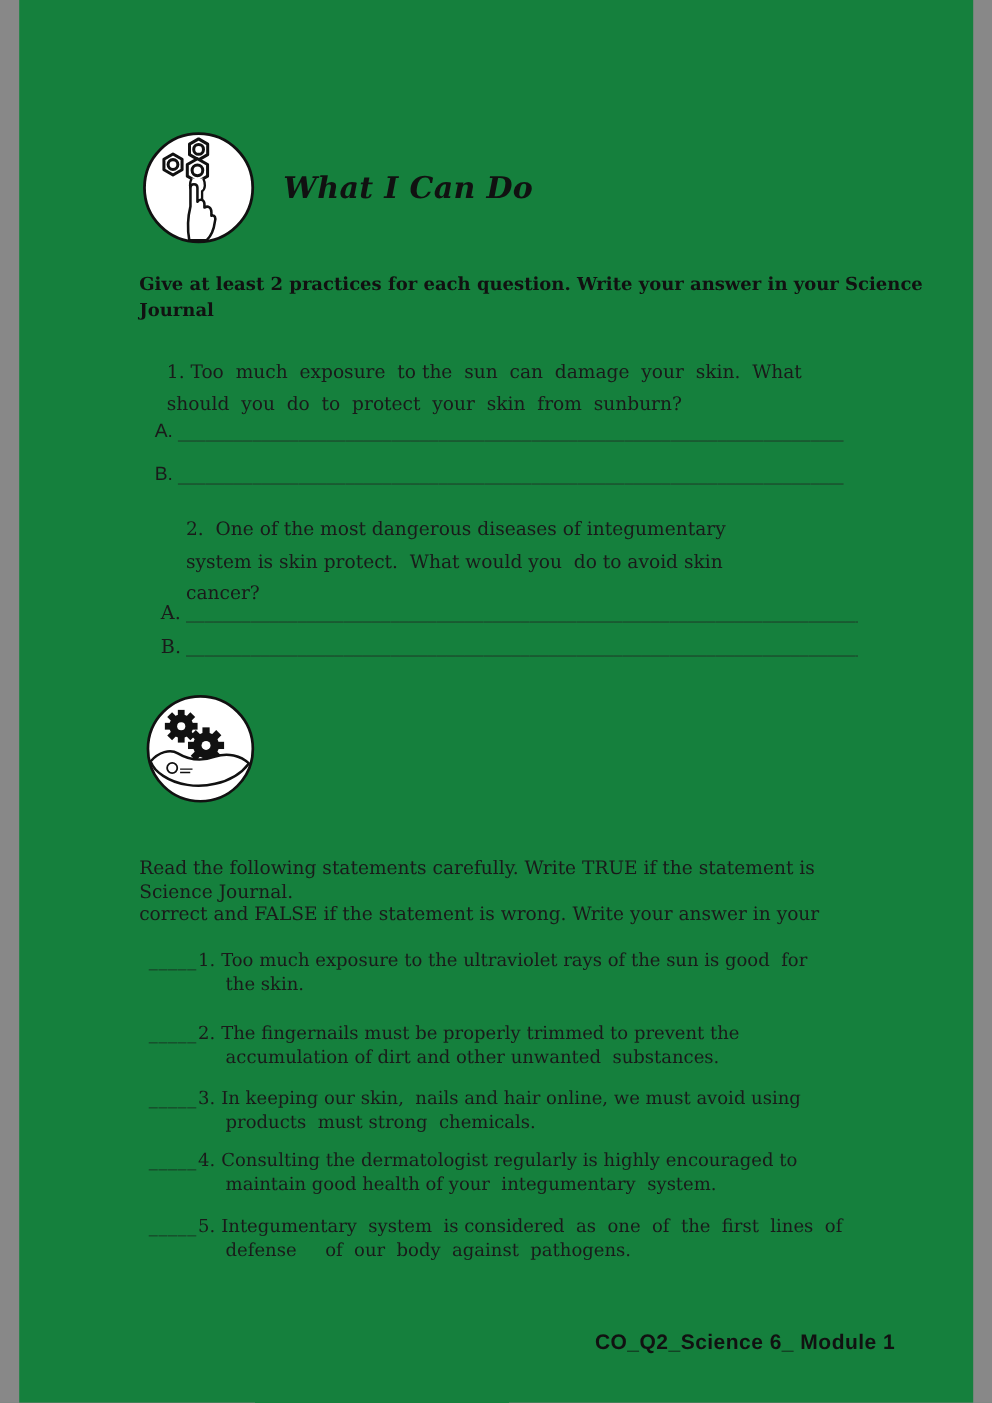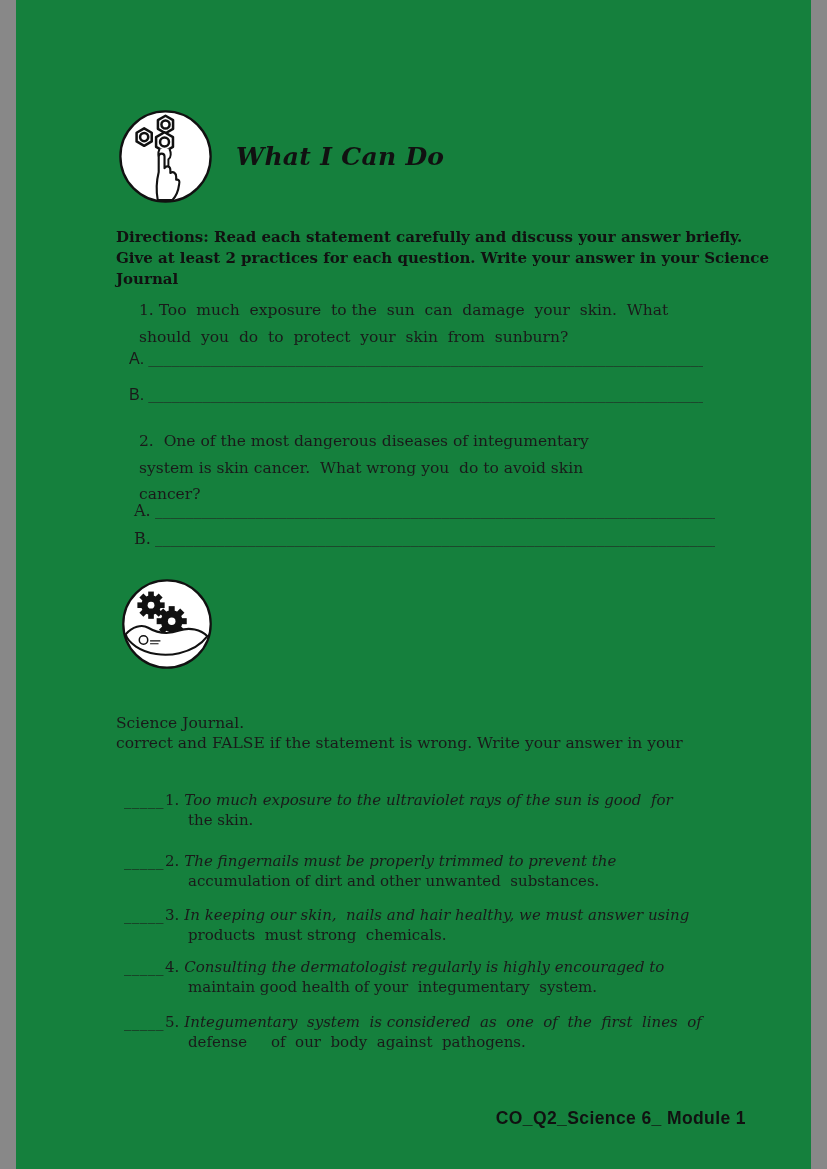--- a/index.html
+++ b/index.html
@@ -73,21 +73,21 @@
     font-size: 15.5px;
     line-height: 19.5px;
     white-space: pre;
   }
 
   
   .tf-item { position: absolute; left: 96px; font-size: 15px; }
   .tf-line1 { white-space: pre; line-height: 19.5px; }
   .tf-blank { letter-spacing: 0.5px; margin-left: 12px; }
   .tf-num { padding-left: 1px; }
-  .tf-text { padding-left: 5px; font-style: italic; }
+  .tf-text { padding-left: 5px; }
   .tf-line2 { white-space: pre; line-height: 19.5px; padding-left: 76px; }
 
   
   .page-number {
     position: absolute;
     left: 0; top: 1062px;
     width: 827px;
     text-align: right;
     font-size: 16.5px;
   }
@@ -126,39 +126,38 @@
         <circle cx="49" cy="35" r="4.6"></circle>
       </g>
       <path d="M44,42 C42,46 42,51 45,53 L45,62 L53,62 L53,53 C56,51 56,46 54,42" stroke="#111" stroke-width="2" fill="#fff"></path>
       <path d="M42,95 C40,84 41,74 43,66 L43,50 C43,46 49,46 49,50 L49,62 C51,59 55,60 55,64 L55,67 C58,65 61,67 61,71 L61,74 C64,73 65,76 64,79 C63,87 60,92 57,95 Z" fill="#fff" stroke="#111" stroke-width="2.2" stroke-linejoin="round"></path>
     </svg>
   </div>
 
   <div class="section-title" style="left:220px; top:142px;">What I Can Do</div>
 
   <div class="abs directions">
-    <div class="dline">Directions: Read each statement carefully and discuss your answer briefly.</div>
     <div class="dline">Give at least 2 practices for each question. Write your answer in your Science</div>
     <div class="dline">Journal</div>
   </div>
 
   <div class="abs" style="left:123px; top:297px;">
     <div class="q-line">1. Too  much  exposure  to the  sun  can  damage  your  skin.  What</div>
     <div class="q-line">should  you  do  to  protect  your  skin  from  sunburn?</div>
   </div>
   <div class="ab-row" style="left:113px; top:349px;">
     <span class="ab-label sans">A.</span><span class="blank w1">_____________________________________________________________________________________</span>
   </div>
   <div class="ab-row" style="left:113px; top:385px;">
     <span class="ab-label sans">B.</span><span class="blank w1">_____________________________________________________________________________________</span>
   </div>
 
-  <div class="abs" style="left:123px; top:428px;">
+  <div class="abs" style="left:139px; top:428px;">
     <div class="q-line">2.  One of the most dangerous diseases of integumentary</div>
-    <div class="q-line">system is skin cancer.  What wrong you  do to avoid skin</div>
+    <div class="q-line">system is skin protect.  What would you  do to avoid skin</div>
     <div class="q-line">cancer?</div>
   </div>
   <div class="ab-row" style="left:118px; top:501px;">
     <span class="ab-label serif">A.</span><span class="blank w2">_____________________________________________________________________________________</span>
   </div>
   <div class="ab-row" style="left:118px; top:529px;">
     <span class="ab-label serif">B.</span><span class="blank w2">_____________________________________________________________________________________</span>
   </div>
 
   <div class="badge-icon" style="left:104px; top:577px; width:94px; height:94px;">
@@ -185,36 +184,37 @@
         <circle r="4" fill="#fff"></circle>
       </g>
       <path d="M6,61 C13,53 23,50 30,54 C40,60 52,61 63,57 C74,53 86,56 93,63 C87,71 77,78 63,81 C47,85 29,82 17,74 C11,70 7,65 6,61 Z" fill="#fff" stroke="#111" stroke-width="2.2" stroke-linejoin="round"></path>
       <circle cx="25" cy="67" r="4.5" fill="none" stroke="#111" stroke-width="1.6"></circle>
       <path d="M32,68 h11 M32,71 h9" stroke="#111" stroke-width="1.2"></path>
     </svg>
   </div>
 
 
   <div class="abs intro">
+    <div class="iline">Read the following statements carefully. Write TRUE if the statement is</div>
     <div class="iline">Science Journal.</div>
     <div class="iline">correct and FALSE if the statement is wrong. Write your answer in your</div>
   </div>
 
   <div class="tf-item" style="top:791px;">
     <div class="tf-line1"><span class="tf-blank">_____</span><span class="tf-num">1.</span><span class="tf-text">Too much exposure to the ultraviolet rays of the sun is good  for</span></div>
     <div class="tf-line2">the skin.</div>
   </div>
 
   <div class="tf-item" style="top:852px;">
     <div class="tf-line1"><span class="tf-blank">_____</span><span class="tf-num">2.</span><span class="tf-text">The fingernails must be properly trimmed to prevent the</span></div>
     <div class="tf-line2">accumulation of dirt and other unwanted  substances.</div>
   </div>
 
   <div class="tf-item" style="top:906px;">
-    <div class="tf-line1"><span class="tf-blank">_____</span><span class="tf-num">3.</span><span class="tf-text">In keeping our skin,  nails and hair healthy, we must answer using</span></div>
+    <div class="tf-line1"><span class="tf-blank">_____</span><span class="tf-num">3.</span><span class="tf-text">In keeping our skin,  nails and hair online, we must avoid using</span></div>
     <div class="tf-line2">products  must strong  chemicals.</div>
   </div>
 
   <div class="tf-item" style="top:958px;">
     <div class="tf-line1"><span class="tf-blank">_____</span><span class="tf-num">4.</span><span class="tf-text">Consulting the dermatologist regularly is highly encouraged to</span></div>
     <div class="tf-line2">maintain good health of your  integumentary  system.</div>
   </div>
 
   <div class="tf-item" style="top:1013px;">
     <div class="tf-line1"><span class="tf-blank">_____</span><span class="tf-num">5.</span><span class="tf-text">Integumentary  system  is considered  as  one  of  the  first  lines  of</span></div>

